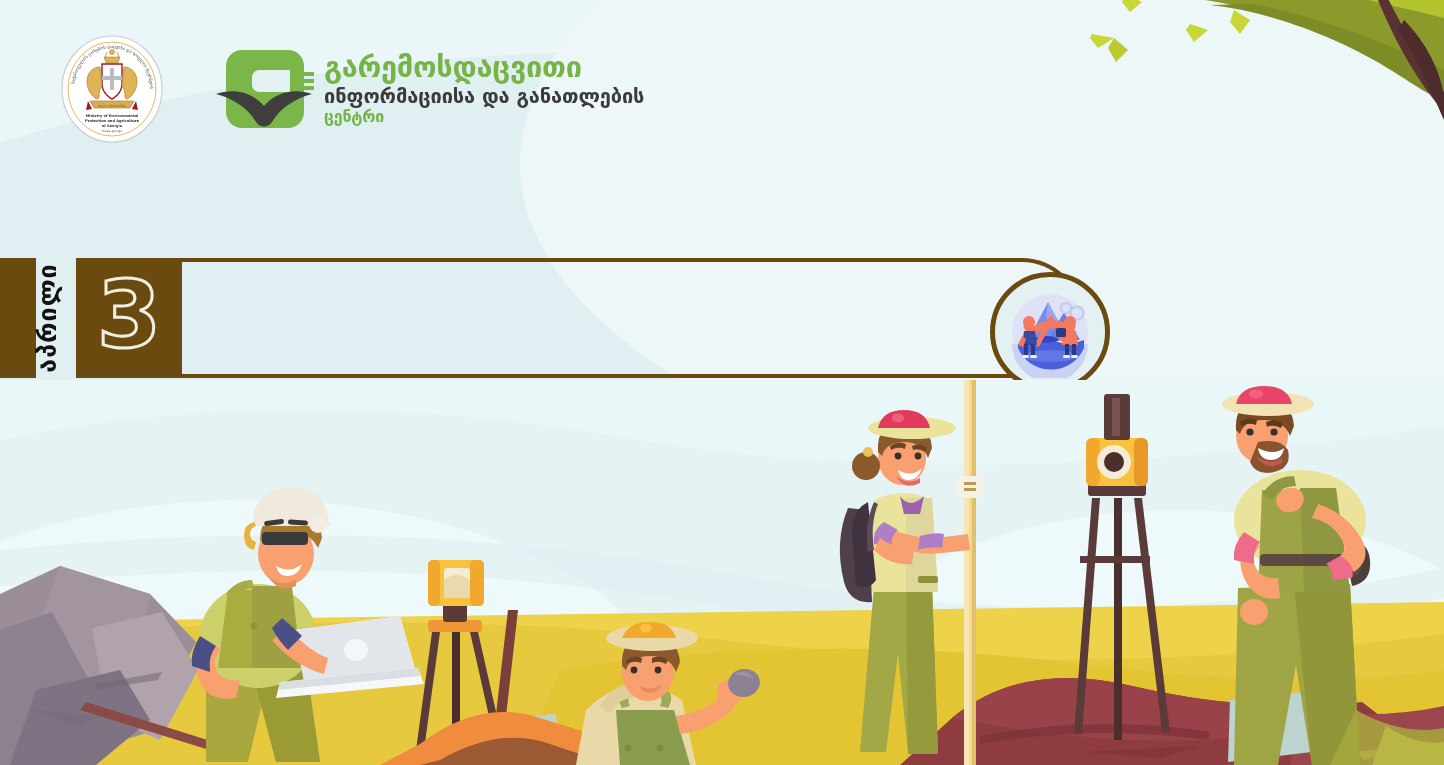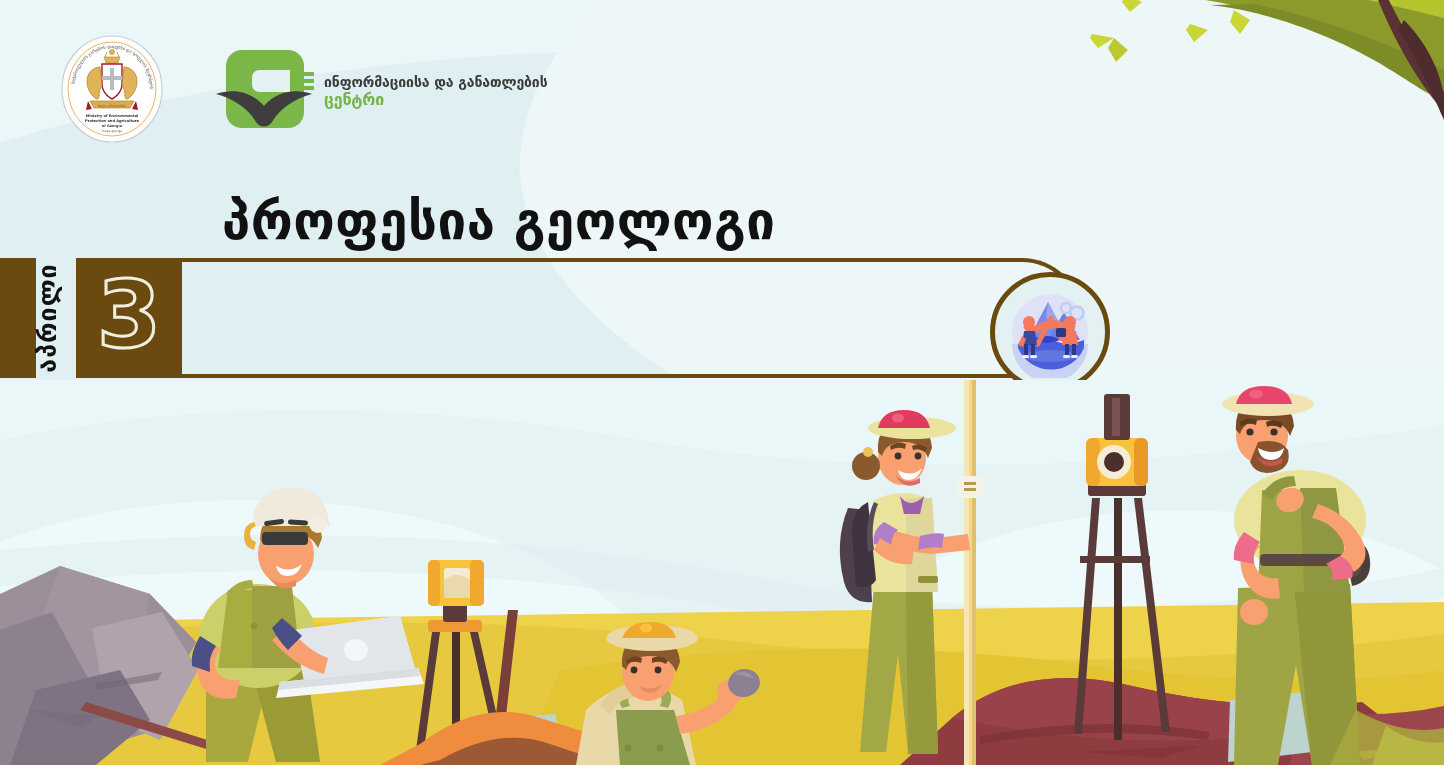--- a/index.html
+++ b/index.html
@@ -59,21 +59,21 @@
   
   .foliage{ position:absolute; right:0; top:0; width:470px; height:130px; }
 
   
   .logos{ position:absolute; left:60px; top:35px; display:flex; align-items:center; gap:52px; }
   .gov-seal{ width:104px; height:108px; }
   .eiec-logo{ display:flex; align-items:center; gap:10px; }
   .eiec-mark{ width:98px; height:86px; }
   .eiec-text{ display:flex; flex-direction:column; line-height:1; }
   .eiec-l1{ font-size:29px; font-weight:bold; color:#76b447; letter-spacing:-.3px; }
-  .eiec-l2{ font-size:14px; font-weight:bold; color:#3b3b3b; margin-top:4px; letter-spacing:-.1px; }
+  .eiec-l2{ font-size:20px; font-weight:bold; color:#3b3b3b; margin-top:4px; letter-spacing:-.1px; }
   .eiec-l3{ font-size:16px; font-weight:bold; color:#76b447; margin-top:3px; letter-spacing:-.2px; }
 
   
   .main-title{
     position:absolute; left:222px; top:192px;
     font-size:51px; font-weight:bold; color:#111111;
     letter-spacing:.5px; white-space:nowrap;
   }
 
   
@@ -196,27 +196,27 @@
         <svg viewBox="0 0 98 86" width="98" height="86" xmlns="http://www.w3.org/2000/svg">
           <path d="M26 4 h46 c9 0 16 7 16 16 v46 c0 9 -7 16 -16 16 h-46 c-9 0 -16 -7 -16 -16 v-46 c0 -9 7 -16 16 -16 Z" fill="#7ab648"></path>
           <path d="M44 24 h30 v22 h-30 c-5 0 -8 -3 -8 -8 v-6 c0 -5 3 -8 8 -8 Z" fill="#e3f1f3"></path>
           <rect x="76" y="26" width="22" height="4" fill="#7ab648"></rect>
           <rect x="76" y="33" width="22" height="4" fill="#7ab648"></rect>
           <rect x="76" y="40" width="22" height="4" fill="#7ab648"></rect>
           <path d="M0 48 c18 -6 36 -2 48 12 c12 -14 30 -18 48 -12 c-16 4 -32 14 -40 28 c-4 6 -12 6 -16 0 C32 62 16 52 0 48 Z" fill="#3e3e3e"></path>
         </svg>
       </div>
       <div class="eiec-text">
+        <div class="eiec-l1">გარემოსდაცვითი</div>
         <div class="eiec-l2">ინფორმაციისა და განათლების</div>
         <div class="eiec-l3">ცენტრი</div>
       </div>
     </div>
   </div>
 
-  <div class="main-title">პროფესია გეოლოგი</div>
 
   <div class="banner">
     <div class="month-tab"></div>
     <div class="month-label">აპრილი</div>
     <div class="num-box">
       <span class="num-text">3</span>
     </div>
     <div class="banner-frame"></div>
   </div>
 

